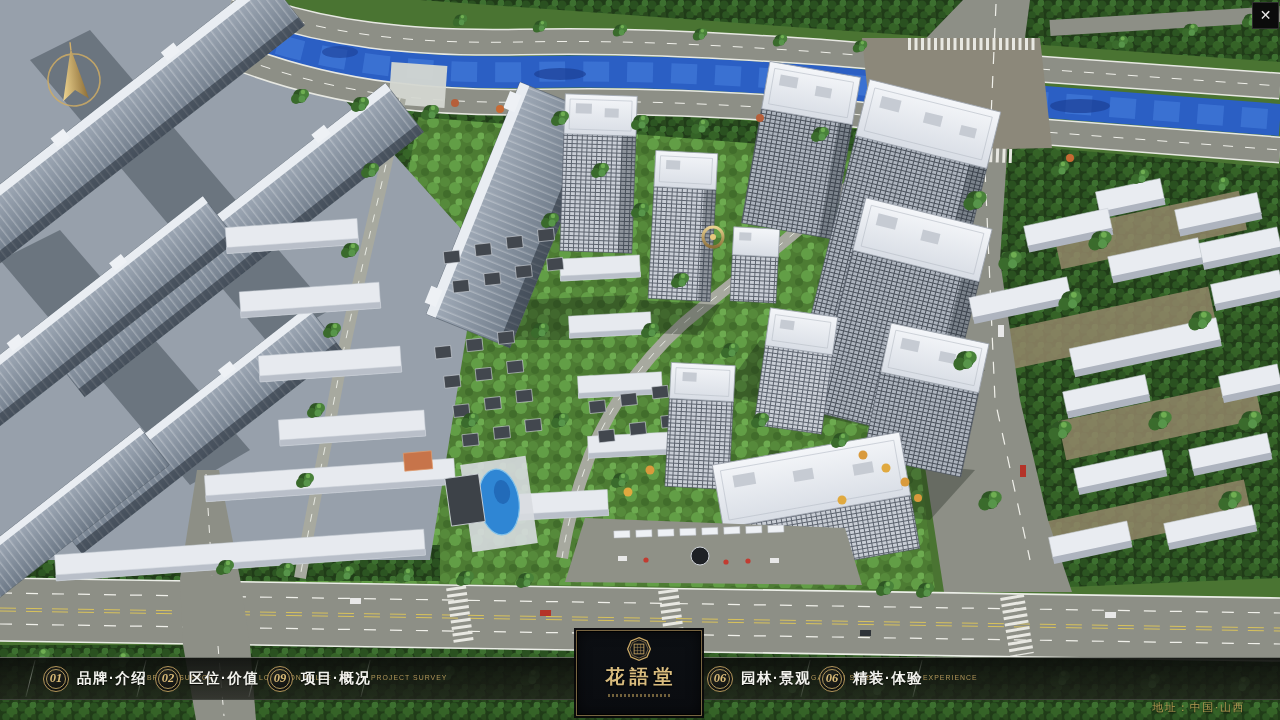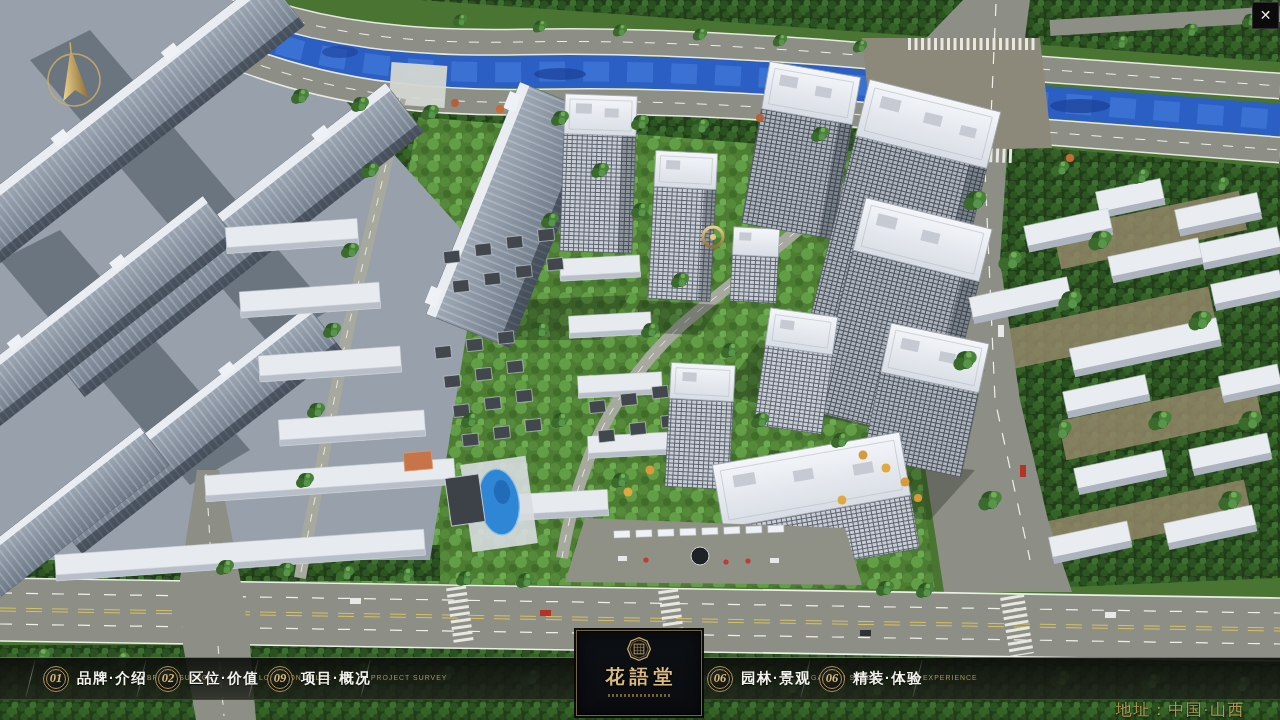--- a/index.html
+++ b/index.html
@@ -43,21 +43,21 @@
     background:linear-gradient(180deg,#0c0f13 0%,#0a0c10 100%);
     border:1px solid #786541;box-sizing:border-box;cursor:pointer;
     box-shadow:0 0 0 2px rgba(8,8,10,.95), inset 0 0 0 1px rgba(0,0,0,.85), inset 0 0 14px rgba(0,0,0,.65);
     display:flex;flex-direction:column;align-items:center;justify-content:flex-start;padding-top:5px;}
   .logo-name{margin-top:2px;font-family:"Liberation Serif",serif;font-weight:700;font-size:19px;
     color:#d9bc7e;letter-spacing:5px;text-indent:5px;text-shadow:0 1px 2px #000;}
   .logo-tag{margin-top:4px;width:62px;height:3px;opacity:.65;
     background:repeating-linear-gradient(90deg,#a98e52 0 2px,transparent 2px 4px);}
 
   
-  .address{position:absolute;right:35px;top:700px;z-index:5;font-size:16px;
+  .address{position:absolute;right:35px;top:700px;z-index:5;font-size:11px;
     color:rgba(192,162,88,.92);letter-spacing:1.5px;text-shadow:0 1px 2px rgba(0,0,0,.9);}
 </style>
 </head>
 <body>
 
 <div class="stage">
 
 <svg class="scene" viewBox="0 0 1280 720" aria-hidden="true">
 <defs>
   <pattern id="forest" width="18" height="18" patternUnits="userSpaceOnUse">

